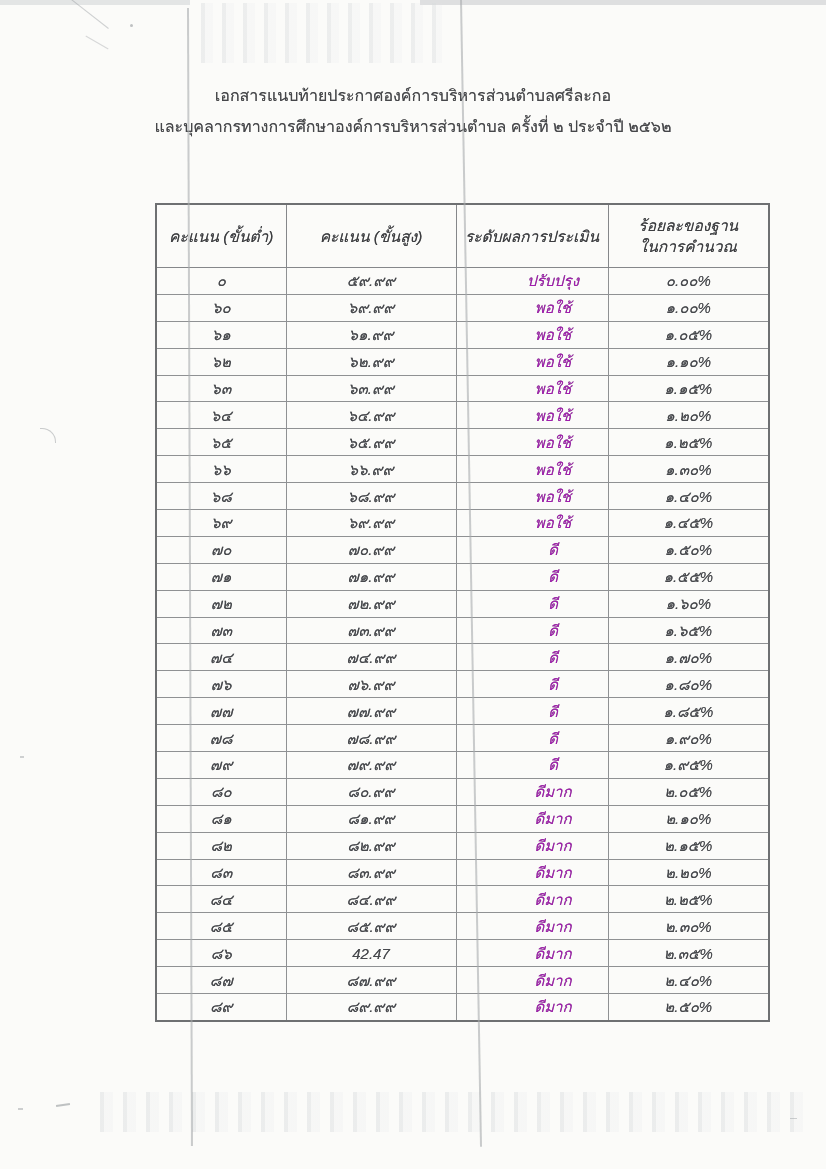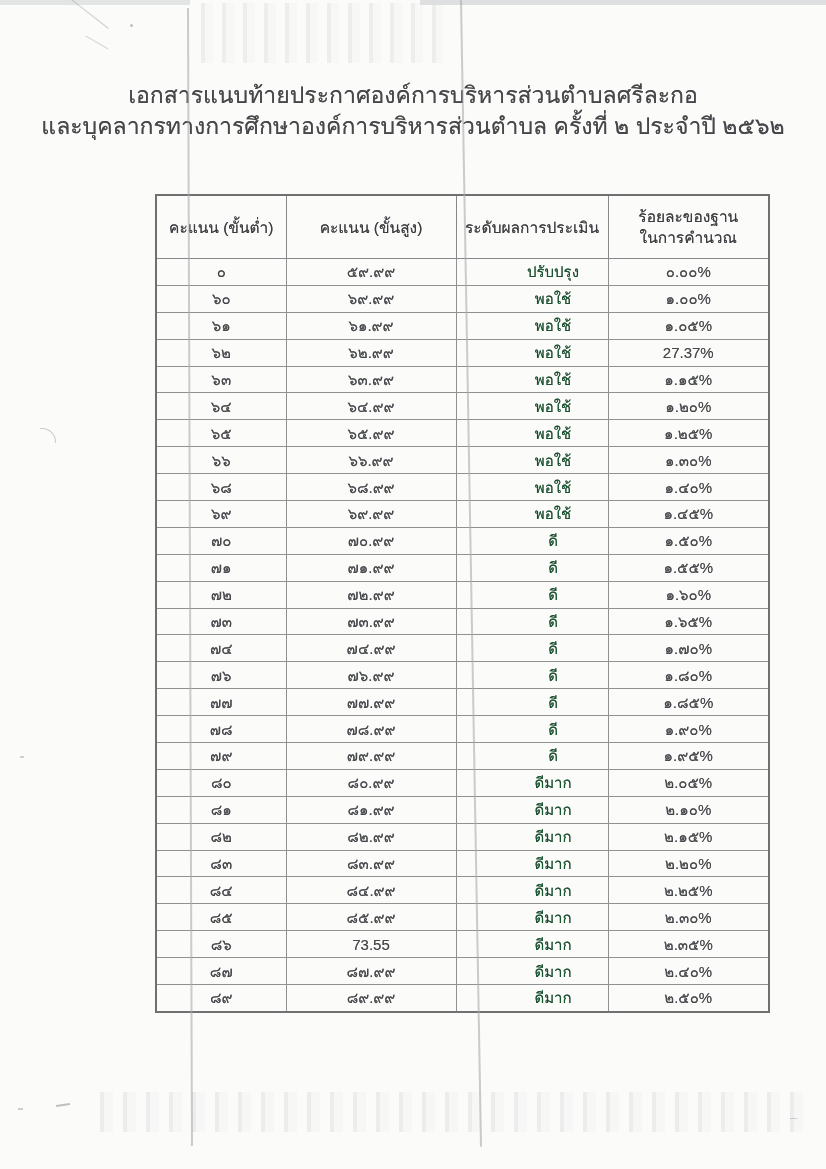--- a/index.html
+++ b/index.html
@@ -6,47 +6,48 @@
   body{
     width:826px;height:1169px;overflow:hidden;position:relative;
     background:#fbfbf9;
     font-family:"Liberation Sans","DejaVu Sans",sans-serif;
   }
   .page{position:absolute;inset:0;}
 
   
   .doc-title{
     position:absolute;left:0;top:80px;width:826px;
-    text-align:center;font-size:23px;line-height:31px;
+    text-align:center;font-size:16px;line-height:31px;
     color:#46474a;text-shadow:0 0 0.4px rgba(70,72,76,.65);
   }
 
   
   table.rate-table{
-    position:absolute;left:155px;top:194px;width:613px;
+    position:absolute;left:155px;top:203px;width:613px;
     border-collapse:collapse;table-layout:fixed;
     border:2px solid #6e7072;
     background:transparent;
     z-index:2;
+    font-style:italic;
   }
   col.c1{width:130px}col.c2{width:170px}col.c3{width:152px}col.c4{width:161px}
   .rate-table th{
     height:62px;border:1px solid #85878a;
     font-weight:normal;font-size:15.5px;color:#3c3d40;
     text-align:center;vertical-align:middle;padding:0;
     text-shadow:0 0 0.4px rgba(60,62,66,.7);
   }
   .rate-table th div{line-height:21px;}
   .rate-table td{
     height:25.9px;border:1px solid #8f9193;
     font-size:15px;color:#46484c;text-align:center;vertical-align:middle;
     padding:0;line-height:1;
     text-shadow:0 0 0.4px rgba(66,68,72,.65);
   }
-  .rate-table td[data-name="rating-cell"]{color:#14532d;padding-left:42px;}
+  .rate-table td[data-name="rating-cell"]{color:#a21caf;padding-left:42px;}
 
   
   .fold{position:absolute;width:2px;background:#a9abad;opacity:.6;z-index:5;}
   #fold-1{left:187px;top:8px;height:1138px;transform-origin:top left;transform:rotate(-0.2deg);}
   #fold-2{left:460px;top:0;height:1147px;transform-origin:top left;transform:rotate(-1deg);}
 
   .bleed{position:absolute;z-index:0;filter:blur(0.6px);}
   #bleed-top-left-edge{left:0;top:0;width:190px;height:5px;background:rgba(198,201,204,.45);}
   #bleed-top-right-edge{left:420px;top:0;width:406px;height:5px;background:rgba(193,196,199,.5);}
   #bleed-top-band{
@@ -121,21 +122,21 @@
         <tr data-name="table-row">
           <td data-name="score-min-cell">๖๑</td>
           <td data-name="score-max-cell">๖๑.๙๙</td>
           <td data-name="rating-cell">พอใช้</td>
           <td data-name="percent-cell">๑.๐๕%</td>
         </tr>
         <tr data-name="table-row">
           <td data-name="score-min-cell">๖๒</td>
           <td data-name="score-max-cell">๖๒.๙๙</td>
           <td data-name="rating-cell">พอใช้</td>
-          <td data-name="percent-cell">27.37%</td>
+          <td data-name="percent-cell">๑.๑๐%</td>
         </tr>
         <tr data-name="table-row">
           <td data-name="score-min-cell">๖๓</td>
           <td data-name="score-max-cell">๖๓.๙๙</td>
           <td data-name="rating-cell">พอใช้</td>
           <td data-name="percent-cell">๑.๑๕%</td>
         </tr>
         <tr data-name="table-row">
           <td data-name="score-min-cell">๖๔</td>
           <td data-name="score-max-cell">๖๔.๙๙</td>
@@ -251,21 +252,21 @@
           <td data-name="percent-cell">๒.๒๕%</td>
         </tr>
         <tr data-name="table-row">
           <td data-name="score-min-cell">๘๕</td>
           <td data-name="score-max-cell">๘๕.๙๙</td>
           <td data-name="rating-cell">ดีมาก</td>
           <td data-name="percent-cell">๒.๓๐%</td>
         </tr>
         <tr data-name="table-row">
           <td data-name="score-min-cell">๘๖</td>
-          <td data-name="score-max-cell">73.55</td>
+          <td data-name="score-max-cell">42.47</td>
           <td data-name="rating-cell">ดีมาก</td>
           <td data-name="percent-cell">๒.๓๕%</td>
         </tr>
         <tr data-name="table-row">
           <td data-name="score-min-cell">๘๗</td>
           <td data-name="score-max-cell">๘๗.๙๙</td>
           <td data-name="rating-cell">ดีมาก</td>
           <td data-name="percent-cell">๒.๔๐%</td>
         </tr>
         <tr data-name="table-row">

